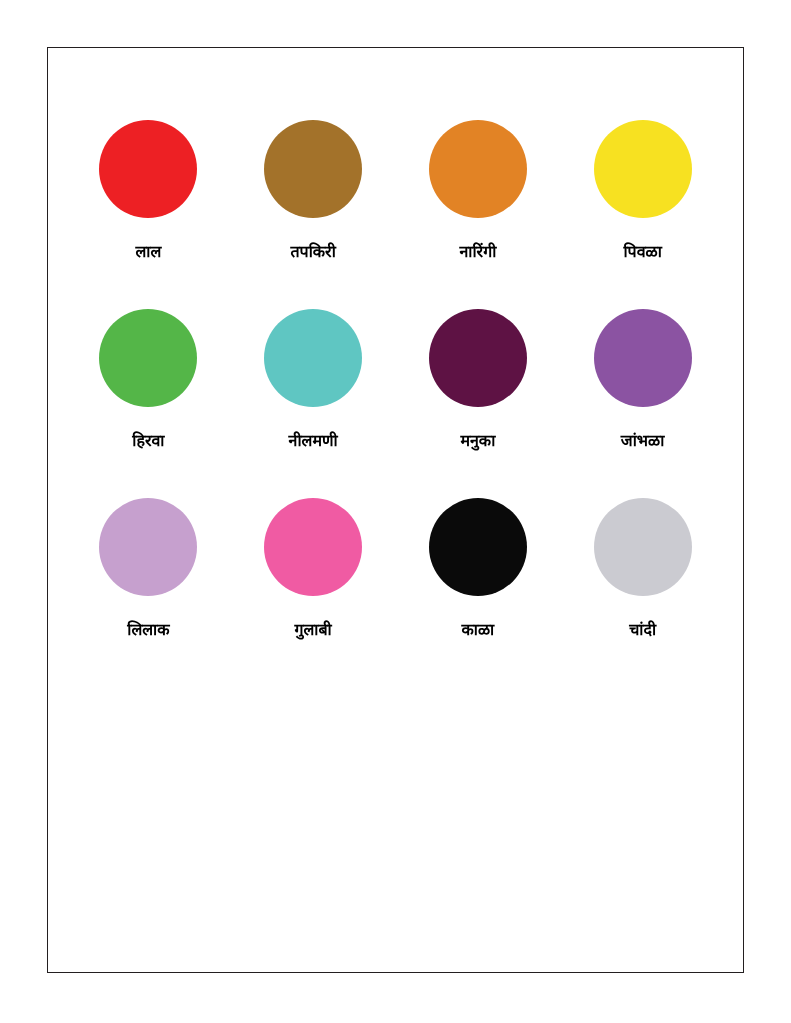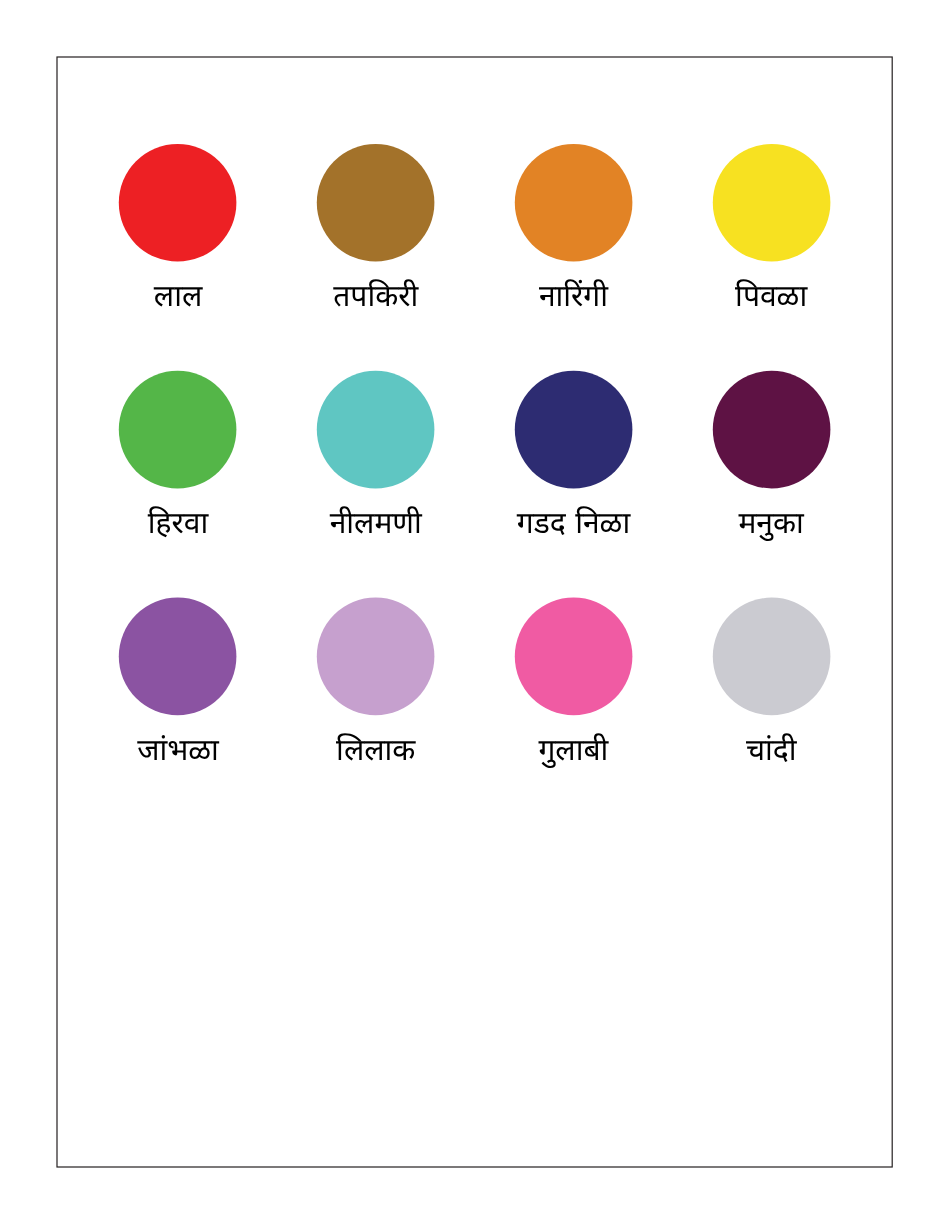--- a/index.html
+++ b/index.html
@@ -53,28 +53,28 @@
     height: 98px;
     border-radius: 50%;
     background: #cccccc;
     flex: none;
   }
   .swatch-dot.outlined {
     border: 1px solid #231f20;
     box-sizing: border-box;
   }
   .swatch-label {
-    margin-top: 15px;
-    font-size: 25px;
+    margin-top: 25px;
+    font-size: 16px;
     line-height: 1.15;
     color: #000000;
     text-align: center;
     white-space: nowrap;
     font-family: "DejaVu Sans", "Liberation Sans", sans-serif;
-    font-weight: 400;
+    font-weight: 700;
   }
 </style>
 </head>
 <body>
 
 <div class="page">
   <div class="chart-frame">
     <div class="swatch-grid">
         <div class="swatch-cell">
           <div class="swatch-dot" style="background: rgb(237, 32, 36);"></div>
@@ -94,38 +94,38 @@
         </div>
         <div class="swatch-cell">
           <div class="swatch-dot" style="background: rgb(84, 182, 72);"></div>
           <div class="swatch-label">हिरवा</div>
         </div>
         <div class="swatch-cell">
           <div class="swatch-dot" style="background: rgb(95, 198, 194);"></div>
           <div class="swatch-label">नीलमणी</div>
         </div>
         <div class="swatch-cell">
-          <div class="swatch-dot" style="background: rgb(45, 44, 114);"></div>
-          <div class="swatch-label">गडद निळा</div>
-        </div>
-        <div class="swatch-cell">
           <div class="swatch-dot" style="background: rgb(94, 18, 68);"></div>
           <div class="swatch-label">मनुका</div>
         </div>
         <div class="swatch-cell">
           <div class="swatch-dot" style="background: rgb(139, 83, 162);"></div>
           <div class="swatch-label">जांभळा</div>
         </div>
         <div class="swatch-cell">
           <div class="swatch-dot" style="background: rgb(198, 160, 206);"></div>
           <div class="swatch-label">लिलाक</div>
         </div>
         <div class="swatch-cell">
           <div class="swatch-dot" style="background: rgb(240, 91, 163);"></div>
           <div class="swatch-label">गुलाबी</div>
         </div>
         <div class="swatch-cell">
+          <div class="swatch-dot" style="background: rgb(10, 10, 10);"></div>
+          <div class="swatch-label">काळा</div>
+        </div>
+        <div class="swatch-cell">
           <div class="swatch-dot" style="background: rgb(203, 203, 209);"></div>
           <div class="swatch-label">चांदी</div>
         </div>
       </div>
   </div>
 </div>
 
 </body></html>

